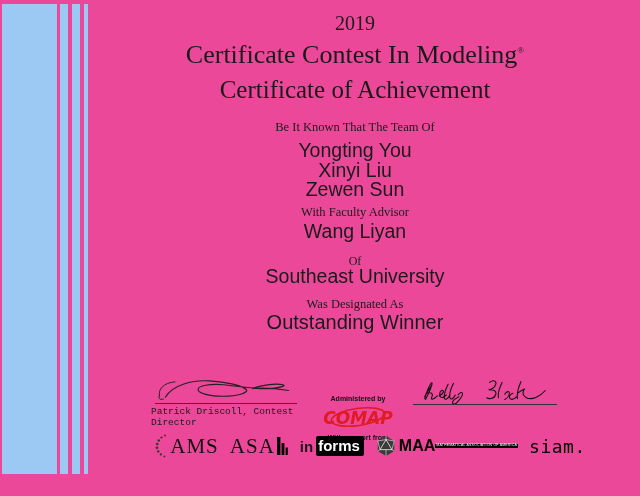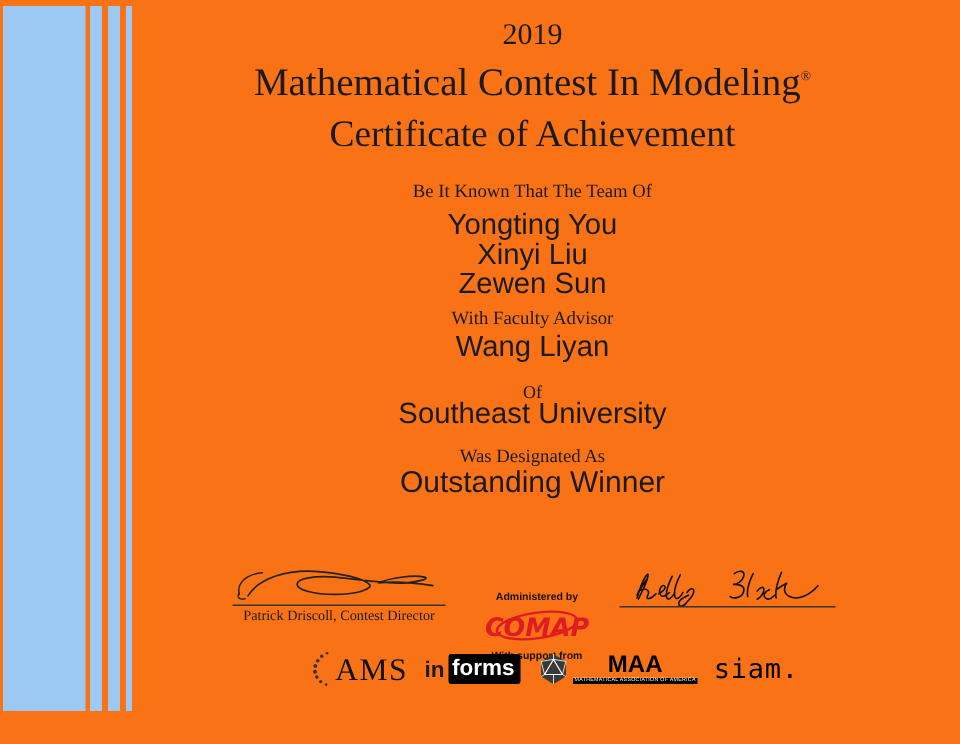--- a/index.html
+++ b/index.html
@@ -1,17 +1,17 @@
 <!DOCTYPE html>
 <html><head>
 <meta charset="utf-8">
 <style>
   html,body{margin:0;padding:0;background:#fff;}
   .page{
-    position:relative;width:640px;height:496px;background:#f97316;
+    position:relative;width:640px;height:496px;background:#ec4899;
     overflow:hidden;font-family:"Liberation Serif", serif;color:#1a1a1a;
   }
   
   .band{position:absolute;top:4px;left:2px;width:55px;height:470px;background:#9cc8f4;}
   .stripe{position:absolute;top:4px;height:470px;background:#9cc8f4;}
   .stripe.s1{left:60px;width:8px;}
   .stripe.s2{left:72px;width:8px;}
   .stripe.s3{left:84px;width:4px;}
 
   
@@ -25,57 +25,57 @@
   .name{font-family:"Liberation Sans", sans-serif;font-size:19.5px;}
   .n1{top:140px;} .n2{top:160px;} .n3{top:179px;}
   .advlbl{top:206px;}
   .advname{top:221px;}
   .oflbl{top:255px;font-size:12px;}
   .inst{top:266px;}
   .deslbl{top:298px;}
   .desig{top:312px;font-size:20px;}
 
   
-  .sigblock{position:absolute;text-align:center;}
+  .sigblock{position:absolute;text-align:left;font-family:Liberation Mono, monospace;}
   .sig-left{left:151px;top:377px;width:150px;}
   .sig-right{left:409px;top:377px;width:152px;}
   .sigline{border-top:1px solid #333;margin:0 4px;}
   .sigcap{font-size:9.5px;margin-top:2px;}
   .sig-svg{display:block;margin:0 auto;}
 
   .centerblock{position:absolute;left:298px;top:395px;width:120px;text-align:center;
     font-family:"Liberation Sans", sans-serif;}
   .tinybold{font-size:7px;font-weight:bold;color:#111;}
   .comap{display:block;margin:1px auto 1px auto;}
 
   
   .logorow{position:absolute;left:60px;top:433px;width:620px;display:flex;
     justify-content:center;align-items:center;gap:11px;}
   .logo{display:flex;align-items:center;gap:2px;}
   .logotext-serif{font-size:21px;letter-spacing:1px;font-family:"Liberation Serif", serif;color:#111;}
   .informs{font-family:"Liberation Sans", sans-serif;font-weight:bold;font-size:15px;display:flex;align-items:center;}
   .informs .boxed{background:#000;color:#fff;padding:1px 4px 2px 2px;border-radius:2px;margin-left:1px;}
-  .maa-txt{display:flex;flex-direction:column;align-items:center;line-height:1;}
+  .maa-txt{display:flex;flex-direction:row;align-items:center;line-height:1;}
   .maa-name{font-family:"Liberation Sans", sans-serif;font-weight:800;font-size:16px;color:#000;}
   .maa-cap{background:#000;color:#fff;font-family:"Liberation Sans", sans-serif;font-size:3.5px;
     padding:0.5px 1px;white-space:nowrap;letter-spacing:0.2px;}
   .siam{font-family:"DejaVu Sans Mono", monospace;font-weight:normal;font-size:18px;color:#000;letter-spacing:0.5px;}
 </style>
 </head>
 <body>
 
 <div class="page">
 
   <div class="band"></div>
   <div class="stripe s1"></div>
   <div class="stripe s2"></div>
   <div class="stripe s3"></div>
 
   <div class="cline year">2019</div>
-  <div class="cline title"><span>Mathematical Contest In Modeling</span><sup>®</sup></div>
+  <div class="cline title"><span>Certificate Contest In Modeling</span><sup>®</sup></div>
   <div class="cline subtitle">Certificate of Achievement</div>
 
   <div class="cline small-serif known">Be It Known That The Team Of</div>
   <div class="cline name n1">Yongting You</div>
   <div class="cline name n2">Xinyi Liu</div>
   <div class="cline name n3">Zewen Sun</div>
   <div class="cline small-serif advlbl">With Faculty Advisor</div>
   <div class="cline name advname">Wang Liyan</div>
   <div class="cline oflbl">Of</div>
   <div class="cline name inst">Southeast University</div>
@@ -117,20 +117,28 @@
         <circle cx="4.8" cy="7.5" r="1.2" fill="#333"></circle>
           <circle cx="3.2" cy="11" r="1.3" fill="#333"></circle>
         <circle cx="3" cy="14.8" r="1.3" fill="#333"></circle>
           <circle cx="4.2" cy="18.4" r="1.2" fill="#333"></circle>
         <circle cx="6.8" cy="21.4" r="1.1" fill="#333"></circle>
           <circle cx="10.4" cy="23.4" r="0.9" fill="#333"></circle>
       </svg>
       <span class="logotext-serif">AMS</span>
     </div>
 
+    <div class="logo">
+      <span class="logotext-serif">ASA</span>
+      <svg width="12" height="19" viewBox="0 0 12 19">
+        <rect x="0" y="0" width="3.4" height="18" fill="#000"></rect>
+        <rect x="4.6" y="6" width="2.8" height="12" fill="#000"></rect>
+        <rect x="8.6" y="10.5" width="2.2" height="7.5" fill="#000"></rect>
+      </svg>
+    </div>
 
     <div class="logo informs">
       <span>in</span>
         <span class="boxed">forms</span>
     </div>
 
     <div class="logo">
       <svg width="22" height="22" viewBox="0 0 24 24">
         <polygon points="12,1 21,6.5 21,17.5 12,23 3,17.5 3,6.5" fill="#3a3a3a"></polygon>
         <polygon points="12,5 18.5,16 5.5,16" fill="none" stroke="#fff" stroke-width="0.8"></polygon>

